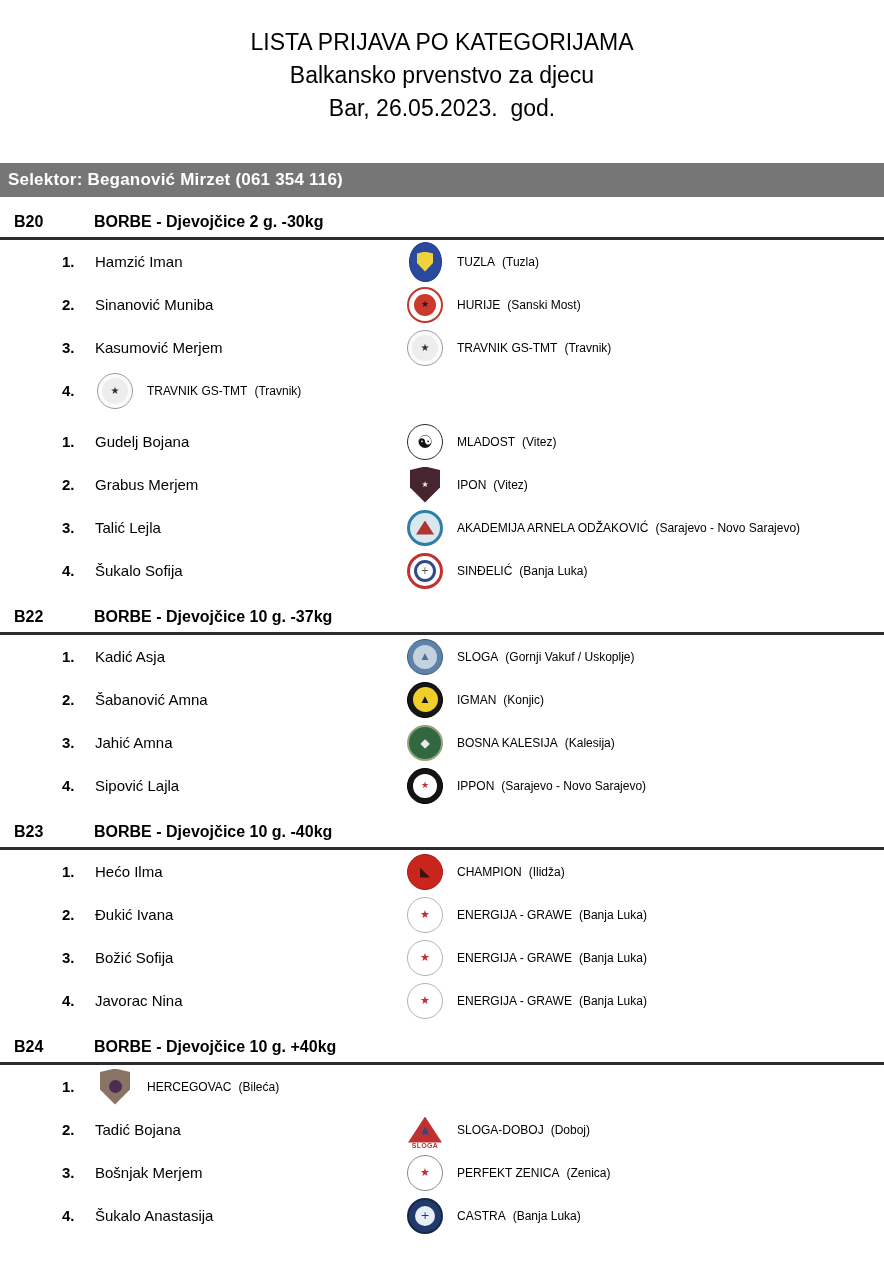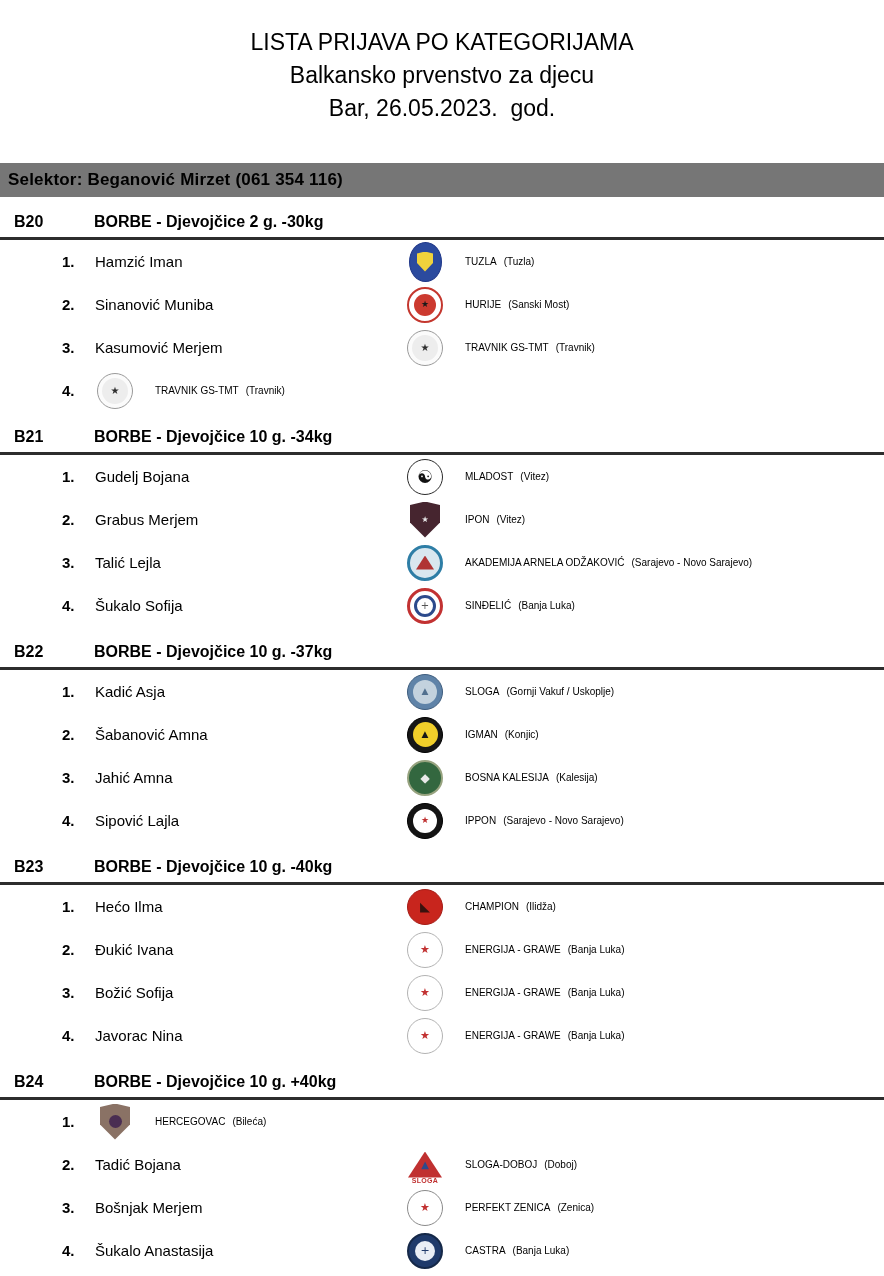--- a/index.html
+++ b/index.html
@@ -4,32 +4,32 @@
 <style>
   html,body{margin:0;padding:0;background:#ffffff;}
   body{width:884px;font-family:"Liberation Sans",sans-serif;color:#000;}
   .page{width:884px;min-height:1276px;background:#fff;overflow:hidden;}
 
   .title-block{padding-top:26px;text-align:center;}
   .title-line{font-size:23px;line-height:33px;white-space:pre-wrap;}
 
   .selector-bar{margin-top:38px;background:#767676;height:34px;display:flex;align-items:center;
                 padding-left:8px;box-sizing:border-box;width:100%;}
-  .selector-text{color:#000000;font-weight:bold;font-size:17px;letter-spacing:.2px;}
+  .selector-text{color:#ffffff;font-weight:bold;font-size:17px;letter-spacing:.2px;}
 
   .sections{margin-top:8px;}
   .section{margin-bottom:8px;}
   .sec-head{display:flex;align-items:baseline;padding:7px 0 6px 14px;border-bottom:3px solid #2d2d2d;}
   .sec-code{font-weight:bold;font-size:16px;width:80px;line-height:19px;}
   .sec-title{font-weight:bold;font-size:16px;line-height:19px;}
 
   .row{display:flex;align-items:center;height:43px;}
   .num{margin-left:62px;width:33px;font-weight:bold;font-size:15px;}
   .name{width:310px;font-size:15px;}
-  .club{margin-left:20px;font-size:10px;white-space:nowrap;}
+  .club{margin-left:12px;font-size:12px;white-space:nowrap;}
   .club-city{margin-left:7px;}
 
   .logo-cell{width:40px;display:flex;justify-content:center;align-items:center;position:relative;}
   .logo{position:relative;display:flex;align-items:center;justify-content:center;box-sizing:border-box;flex:none;}
   .logo.circle{width:36px;height:36px;border-radius:50%;}
   .logo.ellipse{width:33px;height:40px;border-radius:50%;}
   .logo.shield{width:30px;height:36px;clip-path:polygon(50% 0,100% 10%,100% 58%,50% 100%,0 58%,0 10%);}
   .logo.triangle{width:34px;height:26px;clip-path:polygon(50% 0,100% 100%,0 100%);}
   .logo-inner{position:absolute;box-sizing:border-box;}
   .logo-inner.circle{border-radius:50%;}
@@ -97,24 +97,20 @@
           <span class="logo-cell">
             <span class="logo circle" style="background: rgb(251, 251, 251); border: 1px solid rgb(154, 154, 154);">
               <span class="logo-inner circle" style="background: rgb(237, 237, 237); width: 26px; height: 26px;"></span>
               <span class="logo-glyph" style="color: rgb(46, 46, 46); font-size: 10px;">★</span>
             </span>
           </span>
           <span class="club"><span class="club-name">TRAVNIK GS-TMT</span><span class="club-city">(Travnik)</span></span>
         </div>
       </div>
       <div class="section">
-        <div class="sec-head">
-          <span class="sec-code">B21</span>
-          <span class="sec-title">BORBE - Djevojčice 10 g. -34kg</span>
-        </div>
         <div class="row">
           <span class="num">1.</span>
           <span class="name">Gudelj Bojana</span>
           <span class="logo-cell">
             <span class="logo circle" style="background: rgb(255, 255, 255); border: 1px solid rgb(43, 43, 43);">
               <span class="logo-glyph" style="color: rgb(17, 17, 17); font-size: 18px;">☯</span>
             </span>
           </span>
           <span class="club"><span class="club-name">MLADOST</span><span class="club-city">(Vitez)</span></span>
         </div>

